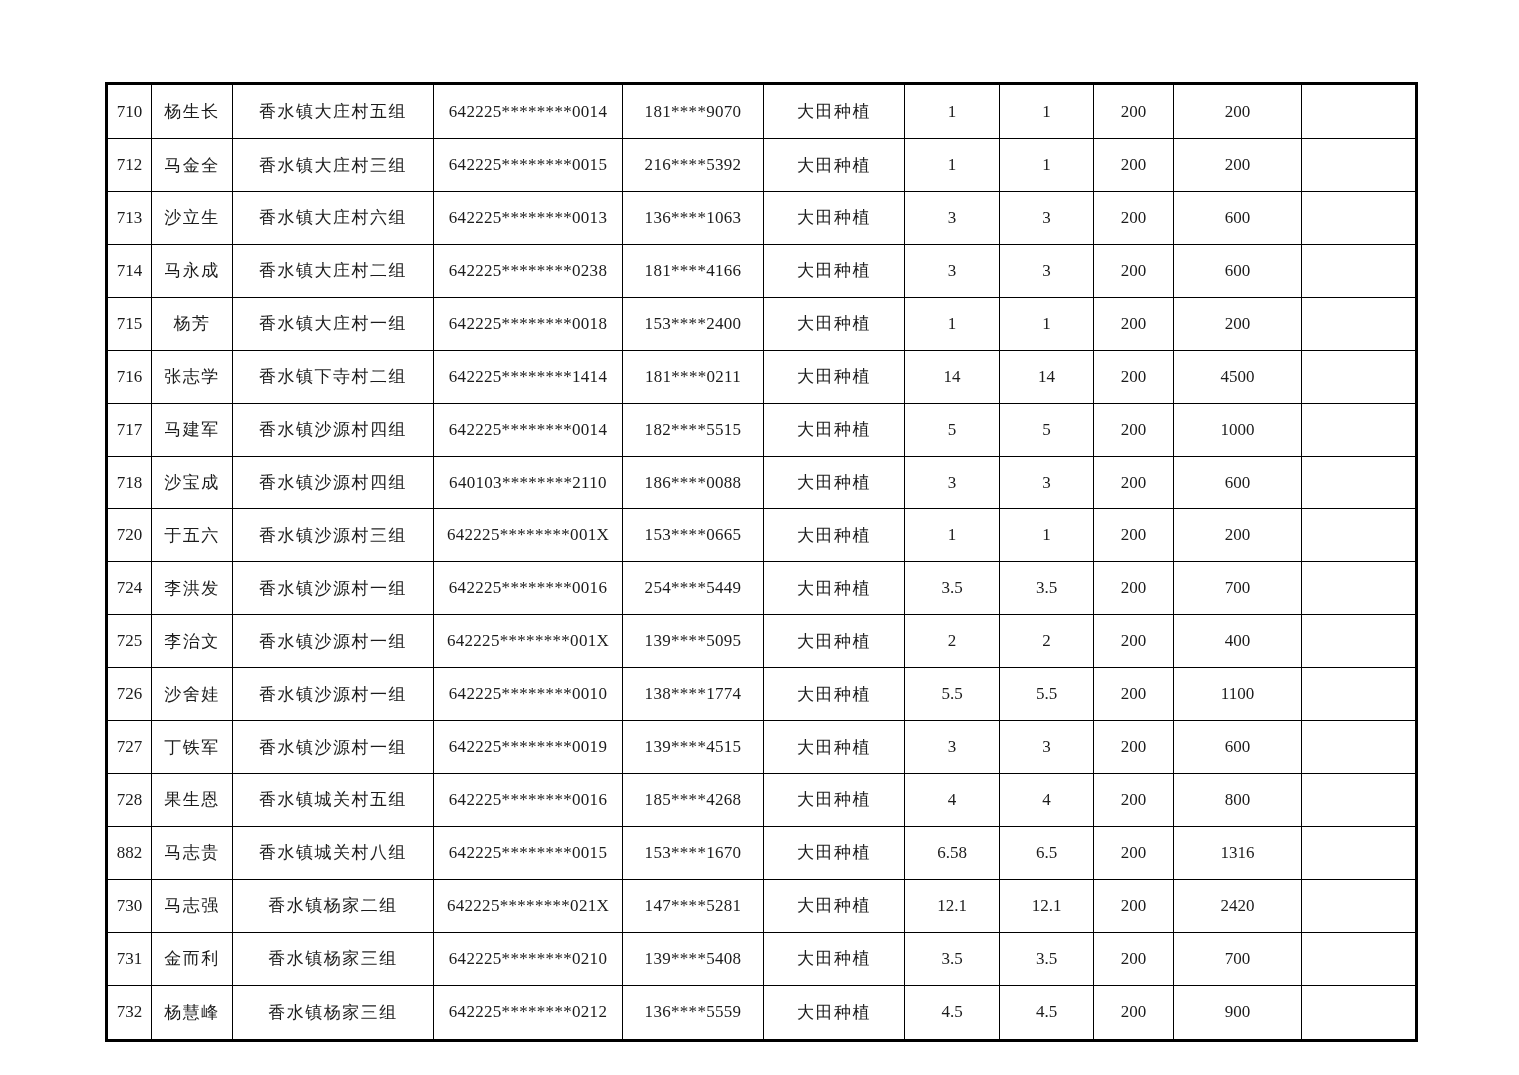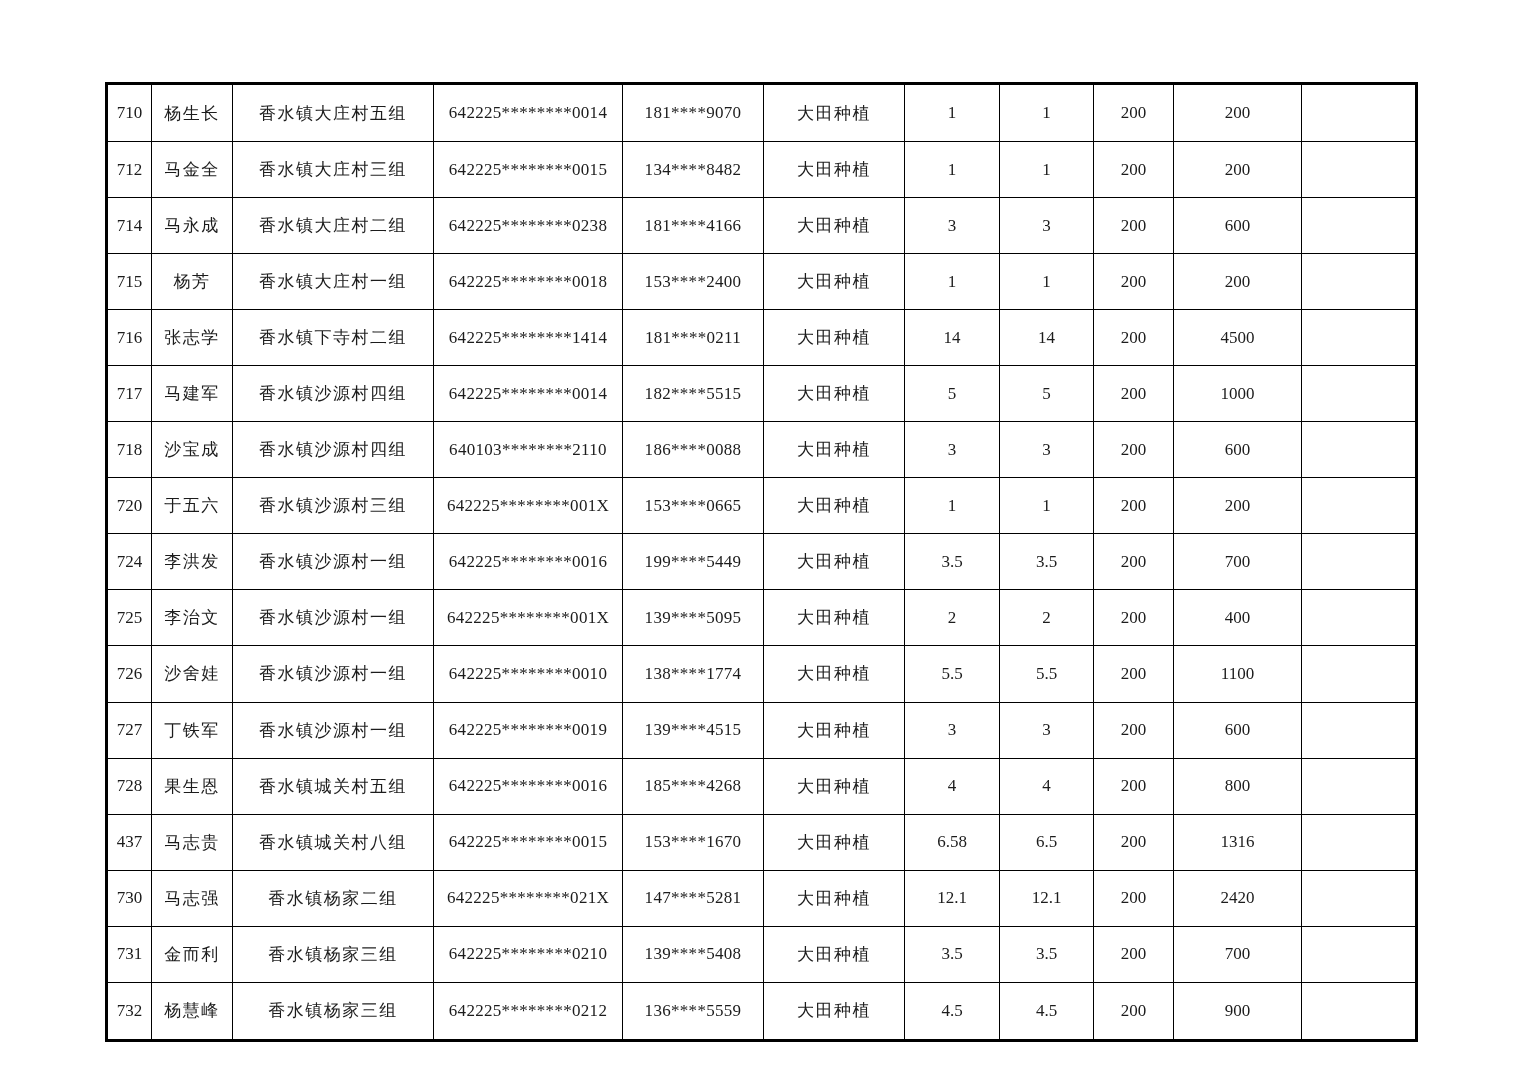--- a/index.html
+++ b/index.html
@@ -100,26 +100,39 @@
           <td class="col-verified-area">1</td>
           <td class="col-unit-price">200</td>
           <td class="col-subsidy-amount">200</td>
           <td class="col-remark"></td>
         </tr>
         <tr>
           <td class="col-row-no">712</td>
           <td class="col-name">马金全</td>
           <td class="col-village-group">香水镇大庄村三组</td>
           <td class="col-id-number">642225********0015</td>
-          <td class="col-phone">134****8482</td>
+          <td class="col-phone">216****5392</td>
           <td class="col-planting-type">大田种植</td>
           <td class="col-declared-area">1</td>
           <td class="col-verified-area">1</td>
           <td class="col-unit-price">200</td>
           <td class="col-subsidy-amount">200</td>
+          <td class="col-remark"></td>
+        </tr>
+        <tr>
+          <td class="col-row-no">713</td>
+          <td class="col-name">沙立生</td>
+          <td class="col-village-group">香水镇大庄村六组</td>
+          <td class="col-id-number">642225********0013</td>
+          <td class="col-phone">136****1063</td>
+          <td class="col-planting-type">大田种植</td>
+          <td class="col-declared-area">3</td>
+          <td class="col-verified-area">3</td>
+          <td class="col-unit-price">200</td>
+          <td class="col-subsidy-amount">600</td>
           <td class="col-remark"></td>
         </tr>
         <tr>
           <td class="col-row-no">714</td>
           <td class="col-name">马永成</td>
           <td class="col-village-group">香水镇大庄村二组</td>
           <td class="col-id-number">642225********0238</td>
           <td class="col-phone">181****4166</td>
           <td class="col-planting-type">大田种植</td>
           <td class="col-declared-area">3</td>
@@ -191,21 +204,21 @@
           <td class="col-verified-area">1</td>
           <td class="col-unit-price">200</td>
           <td class="col-subsidy-amount">200</td>
           <td class="col-remark"></td>
         </tr>
         <tr>
           <td class="col-row-no">724</td>
           <td class="col-name">李洪发</td>
           <td class="col-village-group">香水镇沙源村一组</td>
           <td class="col-id-number">642225********0016</td>
-          <td class="col-phone">199****5449</td>
+          <td class="col-phone">254****5449</td>
           <td class="col-planting-type">大田种植</td>
           <td class="col-declared-area">3.5</td>
           <td class="col-verified-area">3.5</td>
           <td class="col-unit-price">200</td>
           <td class="col-subsidy-amount">700</td>
           <td class="col-remark"></td>
         </tr>
         <tr>
           <td class="col-row-no">725</td>
           <td class="col-name">李治文</td>
@@ -252,21 +265,21 @@
           <td class="col-id-number">642225********0016</td>
           <td class="col-phone">185****4268</td>
           <td class="col-planting-type">大田种植</td>
           <td class="col-declared-area">4</td>
           <td class="col-verified-area">4</td>
           <td class="col-unit-price">200</td>
           <td class="col-subsidy-amount">800</td>
           <td class="col-remark"></td>
         </tr>
         <tr>
-          <td class="col-row-no">437</td>
+          <td class="col-row-no">882</td>
           <td class="col-name">马志贵</td>
           <td class="col-village-group">香水镇城关村八组</td>
           <td class="col-id-number">642225********0015</td>
           <td class="col-phone">153****1670</td>
           <td class="col-planting-type">大田种植</td>
           <td class="col-declared-area">6.58</td>
           <td class="col-verified-area">6.5</td>
           <td class="col-unit-price">200</td>
           <td class="col-subsidy-amount">1316</td>
           <td class="col-remark"></td>

